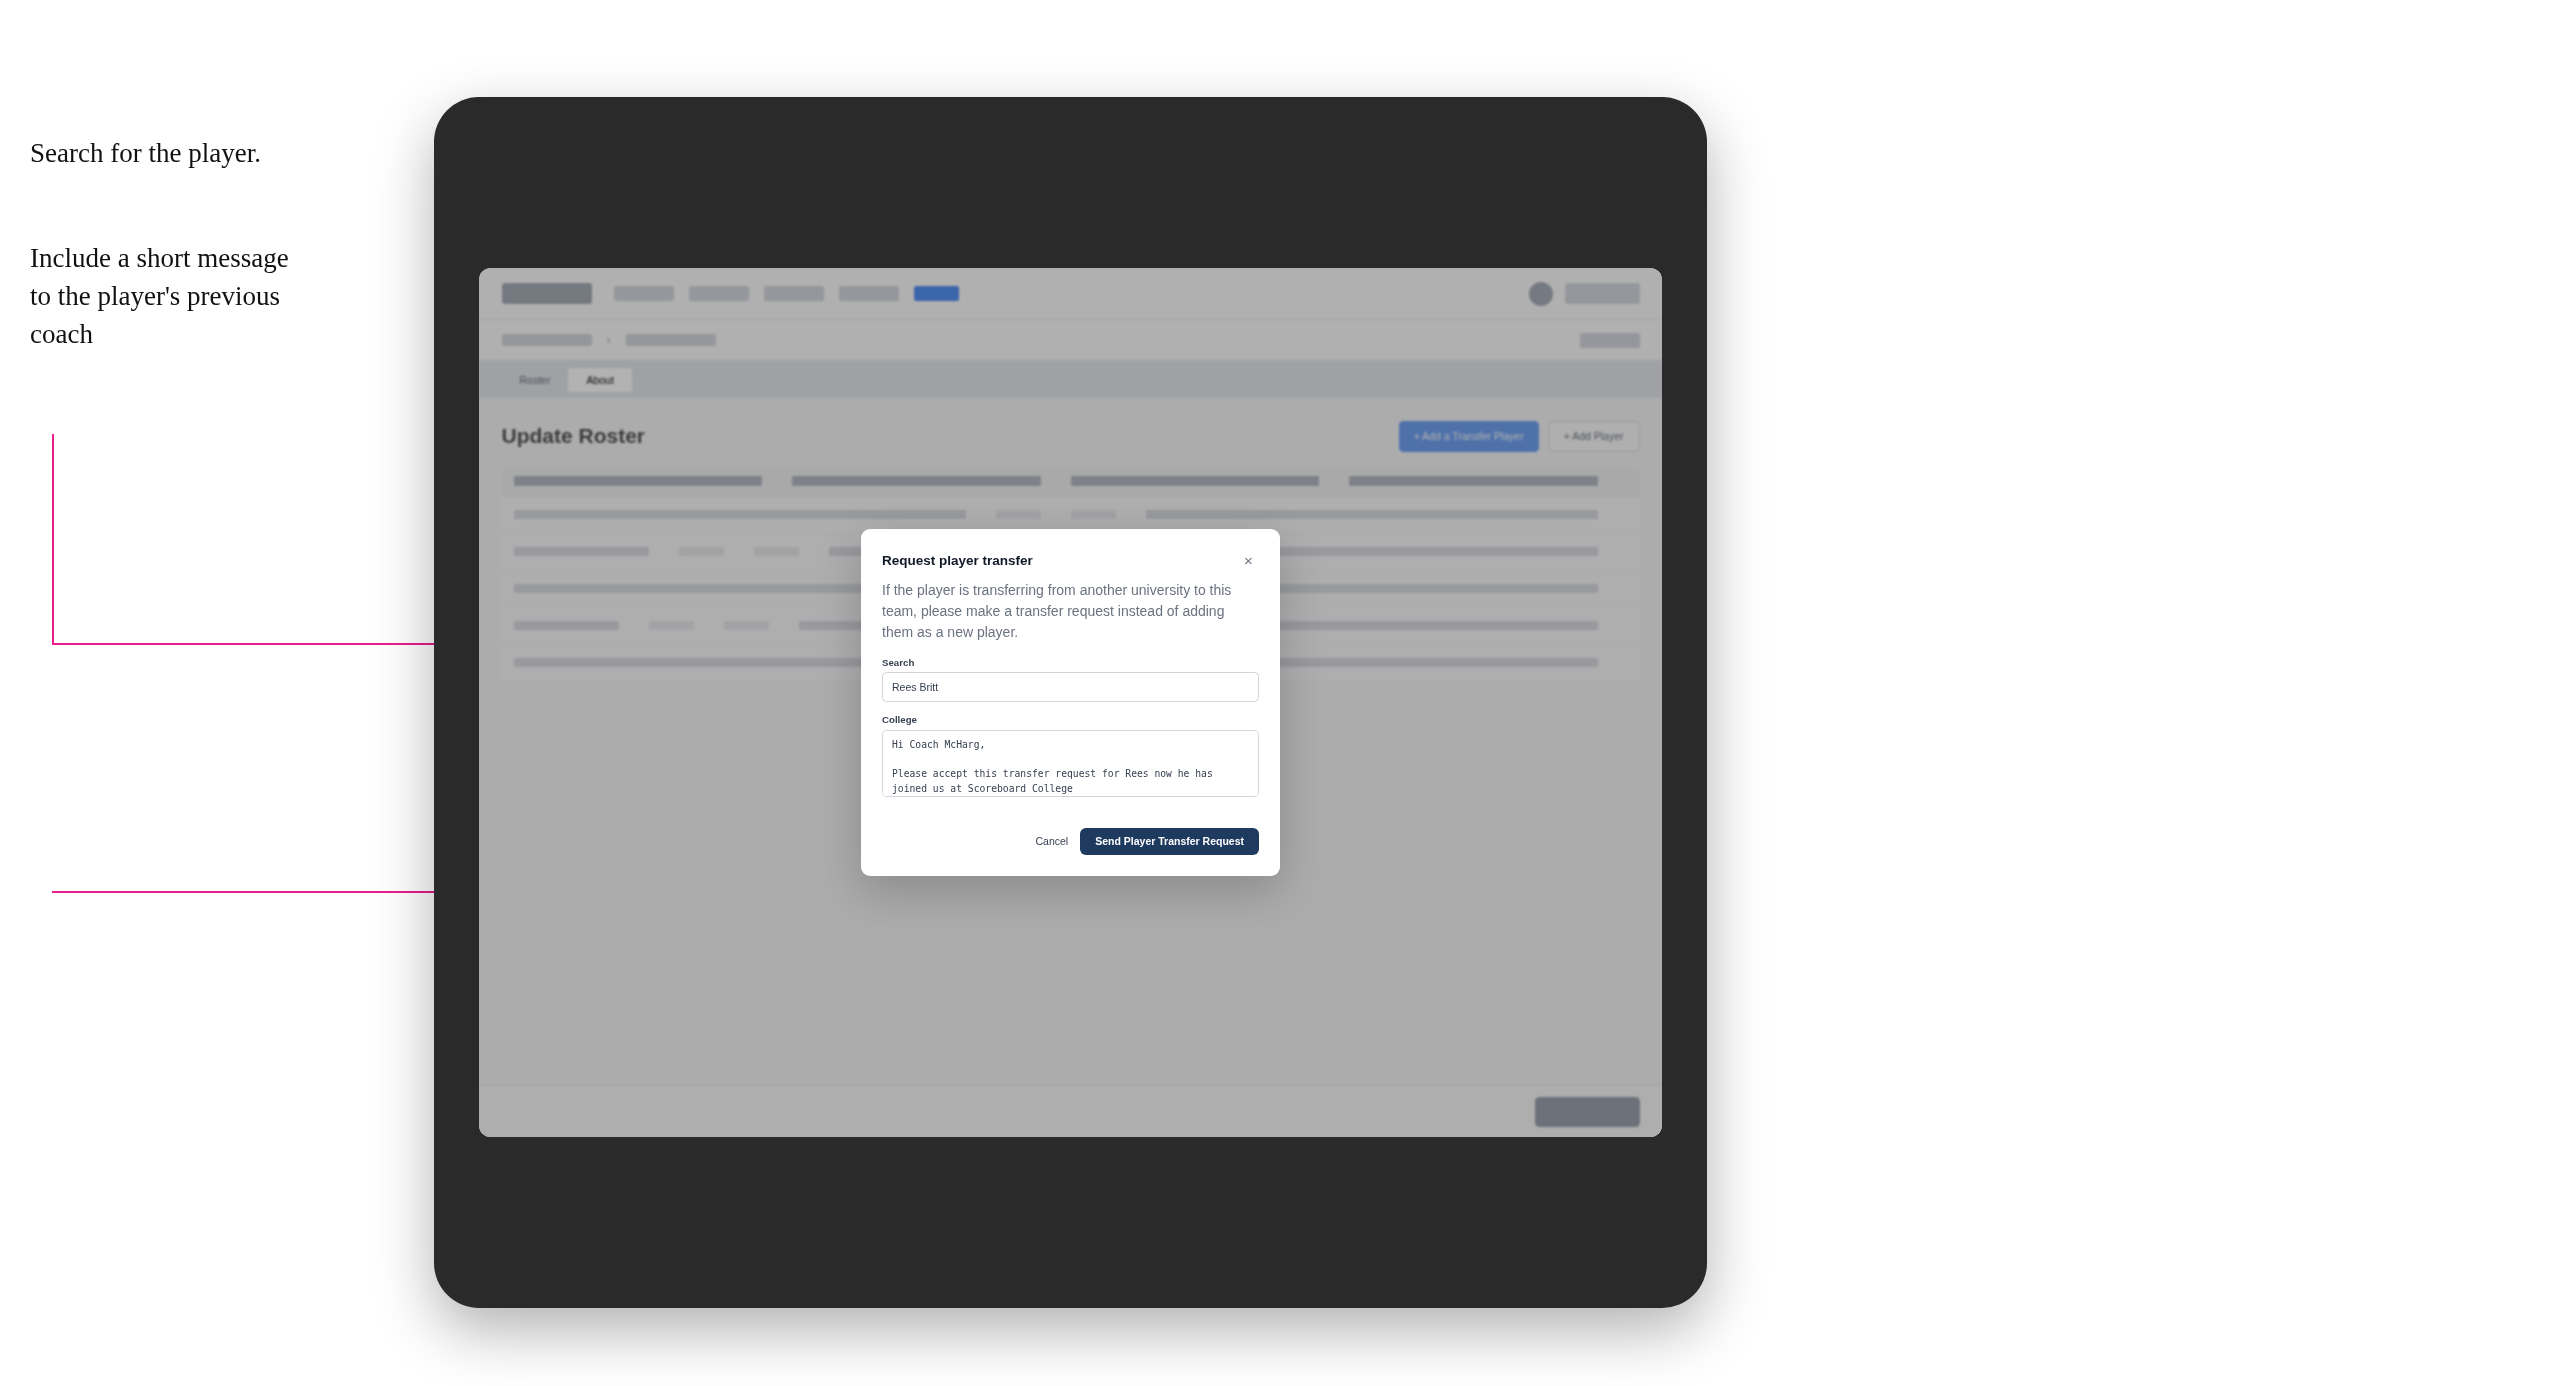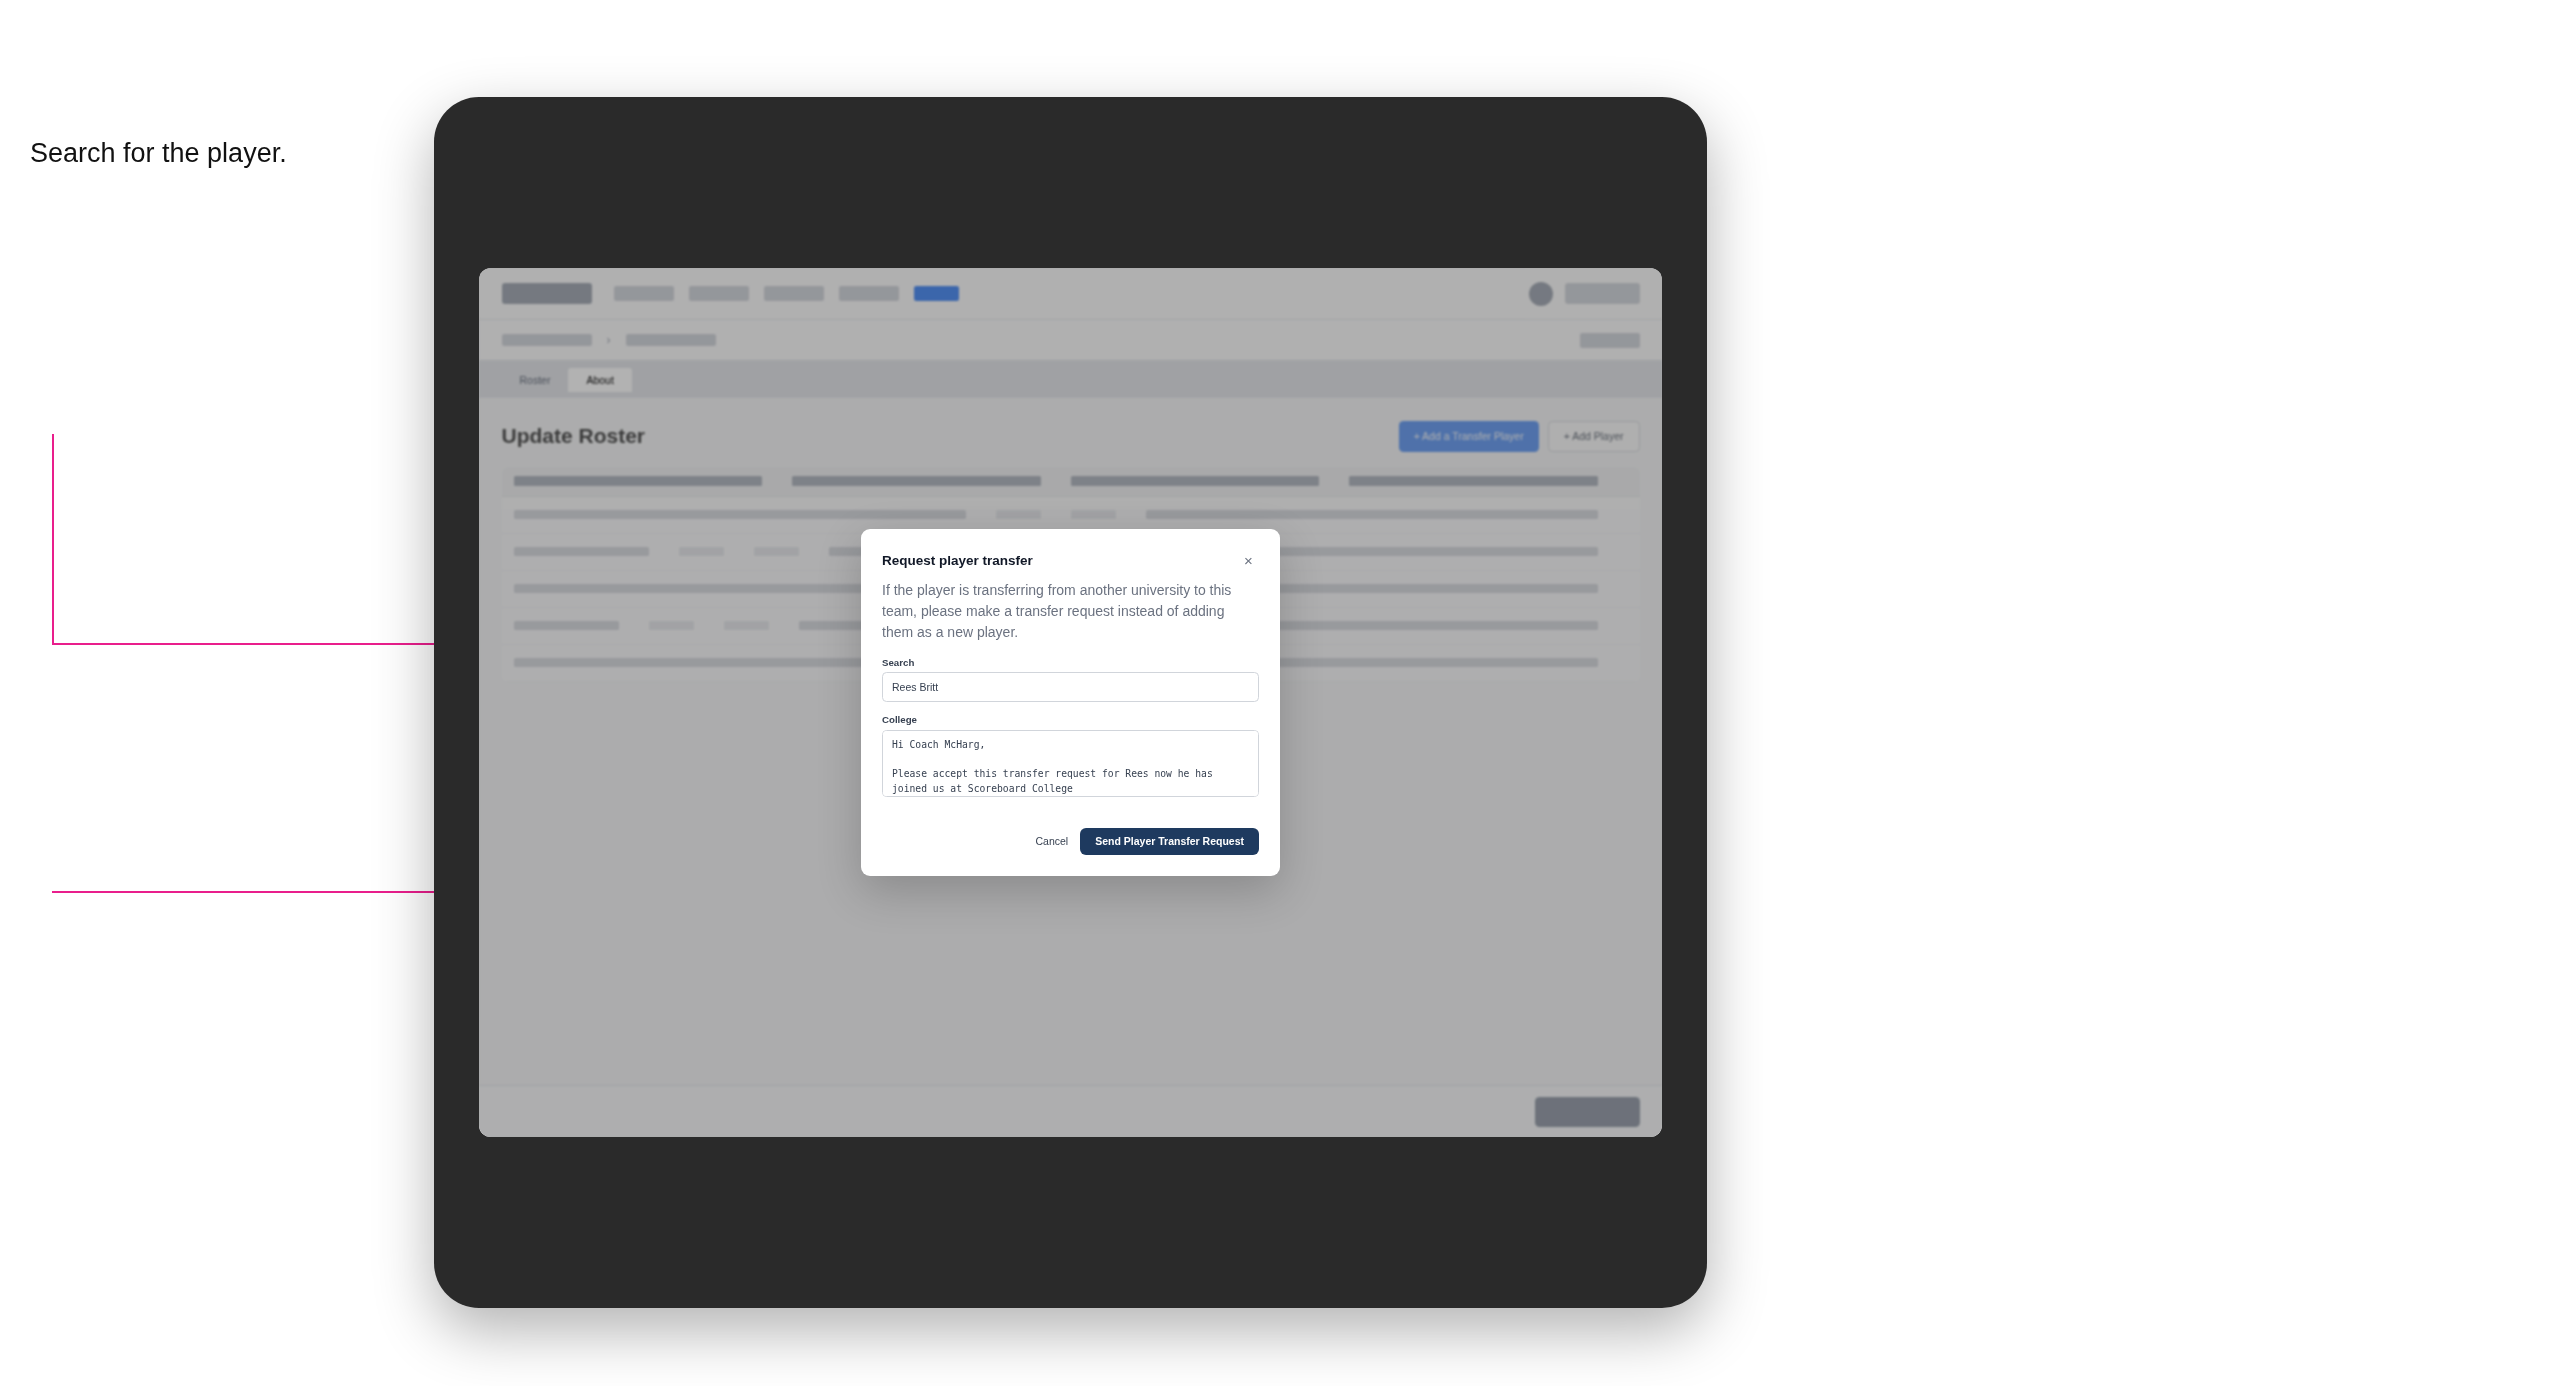--- a/index.html
+++ b/index.html
@@ -12,20 +12,21 @@
       overflow: hidden;
     }
 
     
     .annotation-area {
       position: absolute;
       left: 0;
       top: 0;
       width: 372px;
       height: 100%;
+      font-family: Liberation Serif, serif;
     }
 
     .annotation-search {
       position: absolute;
       left: 30px;
       top: 135px;
       font-size: 27px;
       color: #111;
       line-height: 1.4;
     }
@@ -487,20 +488,25 @@
       background: #9ca3af;
       border-radius: 4.5px;
     }
   </style>
 </head>
 <body>
 
 <div class="annotation-area">
   <p class="annotation-search">Search for the player.</p>
 
+  <div class="annotation-message">
+    <span>Include a short message</span><br>
+    <span>to the player's previous</span><br>
+    <span>coach</span>
+  </div>
 
 </div>
 
 <div class="arrow-line-1"></div>
 <div class="arrow-line-1-horiz"></div>
 <div class="arrow-line-1-arrowhead"></div>
 
 <div class="arrow-line-2-horiz"></div>
 <div class="arrow-line-2-vert"></div>
 <div class="arrow-line-2-arrowhead"></div>

